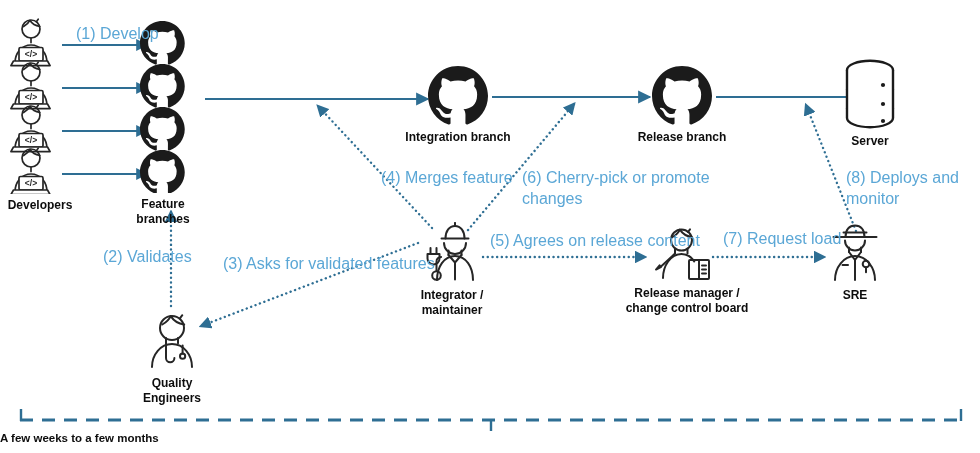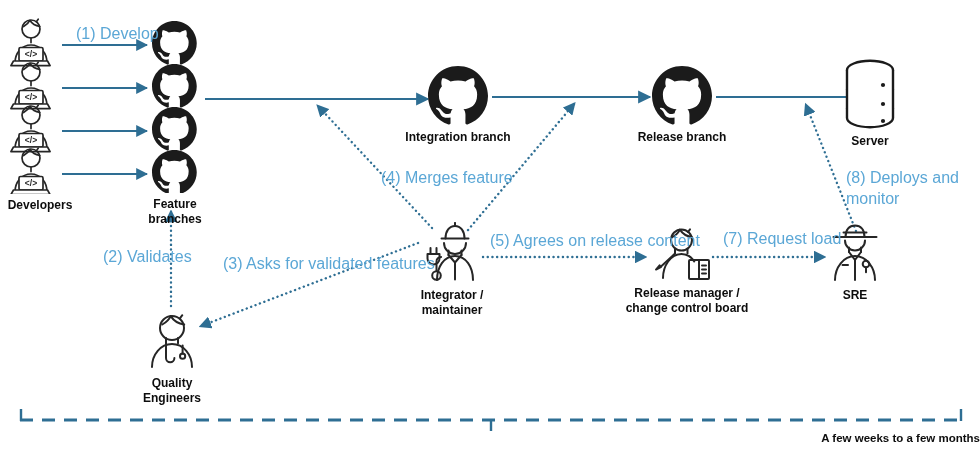--- a/index.html
+++ b/index.html
@@ -50,21 +50,21 @@
     font-size: 16px;
     color: #5BA7D6;
     line-height: 1.32;
     white-space: pre-line;
   }
   .timeline-label {
     position: absolute;
     font-size: 11.5px;
     font-weight: bold;
     color: #0d0d0d;
-    text-align: right;
+    text-align: left;
     width: 100%;
     left: 0;
   }
 </style>
 </head>
 <body>
 
 <div id="canvas">
 
   <svg id="edges" viewBox="0 0 980 453" width="980" height="453" xmlns="http://www.w3.org/2000/svg">
@@ -157,21 +157,21 @@
           <text x="23" y="41">&lt;/&gt;</text>
           <text x="23" y="84">&lt;/&gt;</text>
           <text x="23" y="127">&lt;/&gt;</text>
           <text x="23" y="170">&lt;/&gt;</text>
         </g>
       </svg>
     </span>
     <span class="node-label">Developers</span>
   </div>
 
-  <div class="node" style="left:128px; top:21px; width:94px;">
+  <div class="node" style="left:116px; top:21px; width:94px;">
     <span class="node-icon">
       <svg width="94" height="172" viewBox="0 0 94 172" xmlns="http://www.w3.org/2000/svg">
         <g fill="#1b1b1b">
           <g transform="translate(24,0) scale(0.0874)">
             <path d="M256 0C114.6 0 0 114.6 0 256c0 113.1 73.4 209 175.1 242.9 12.8 2.4 17.5-5.6 17.5-12.3 0-6.1-.2-26.3-.3-47.7-71.3 15.5-86.3-30.2-86.3-30.2-11.7-29.6-28.5-37.5-28.5-37.5-23.3-15.9 1.8-15.6 1.8-15.6 25.7 1.8 39.3 26.4 39.3 26.4 22.9 39.2 60 27.9 74.6 21.3 2.3-16.6 8.9-27.9 16.3-34.3-56.9-6.5-116.8-28.5-116.8-126.7 0-28 10-50.9 26.4-68.8-2.6-6.5-11.4-32.6 2.5-68 0 0 21.5-6.9 70.4 26.3 20.4-5.7 42.3-8.5 64.1-8.6 21.8.1 43.7 2.9 64.1 8.6 48.9-33.2 70.4-26.3 70.4-26.3 13.9 35.4 5.1 61.5 2.5 68 16.4 17.9 26.3 40.8 26.3 68.8 0 98.4-60 120.1-117.1 126.4 9.2 7.9 17.4 23.5 17.4 47.4 0 34.2-.3 61.8-.3 70.2 0 6.8 4.6 14.8 17.6 12.3C438.7 465 512 369.1 512 256 512 114.6 397.4 0 256 0z"></path>
           </g>
           <g transform="translate(24,43) scale(0.0874)">
             <path d="M256 0C114.6 0 0 114.6 0 256c0 113.1 73.4 209 175.1 242.9 12.8 2.4 17.5-5.6 17.5-12.3 0-6.1-.2-26.3-.3-47.7-71.3 15.5-86.3-30.2-86.3-30.2-11.7-29.6-28.5-37.5-28.5-37.5-23.3-15.9 1.8-15.6 1.8-15.6 25.7 1.8 39.3 26.4 39.3 26.4 22.9 39.2 60 27.9 74.6 21.3 2.3-16.6 8.9-27.9 16.3-34.3-56.9-6.5-116.8-28.5-116.8-126.7 0-28 10-50.9 26.4-68.8-2.6-6.5-11.4-32.6 2.5-68 0 0 21.5-6.9 70.4 26.3 20.4-5.7 42.3-8.5 64.1-8.6 21.8.1 43.7 2.9 64.1 8.6 48.9-33.2 70.4-26.3 70.4-26.3 13.9 35.4 5.1 61.5 2.5 68 16.4 17.9 26.3 40.8 26.3 68.8 0 98.4-60 120.1-117.1 126.4 9.2 7.9 17.4 23.5 17.4 47.4 0 34.2-.3 61.8-.3 70.2 0 6.8 4.6 14.8 17.6 12.3C438.7 465 512 369.1 512 256 512 114.6 397.4 0 256 0z"></path>
           </g>
           <g transform="translate(24,86) scale(0.0874)">
@@ -308,18 +308,20 @@
       </svg>
     </span>
     <span class="node-label">SRE</span>
   </div>
 
   <div class="edge-label" style="left:76px; top:23px;">(1) Develop</div>
   <div class="edge-label" style="left:103px; top:246px;">(2) Validates</div>
   <div class="edge-label" style="left:223px; top:253px;">(3) Asks for validated features</div>
   <div class="edge-label" style="left:381px; top:167px;">(4) Merges feature</div>
   <div class="edge-label" style="left:490px; top:230px;">(5) Agrees on release content</div>
+  <div class="edge-label" style="left:522px; top:167px;">(6) Cherry-pick or promote
+changes</div>
   <div class="edge-label" style="left:723px; top:228px;">(7) Request load</div>
   <div class="edge-label" style="left:846px; top:167px;">(8) Deploys and monitor</div>
 
   <div class="timeline-label" style="top:432px;">A few weeks to a few months</div>
 
 </div>
 
 </body></html>

